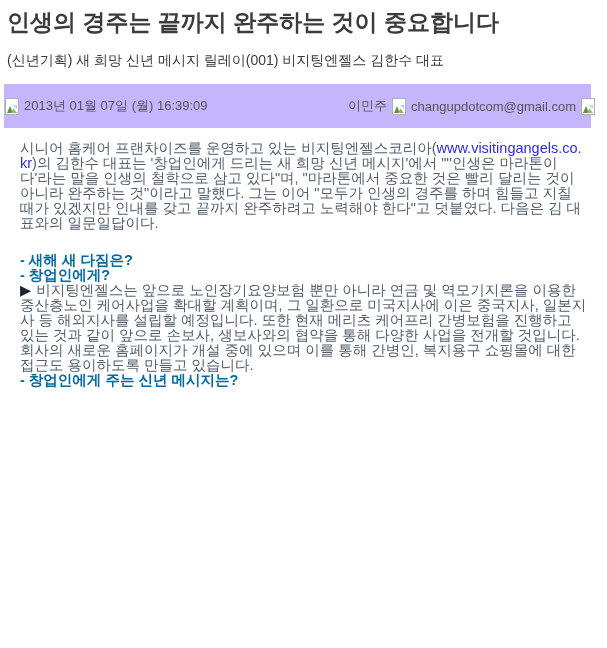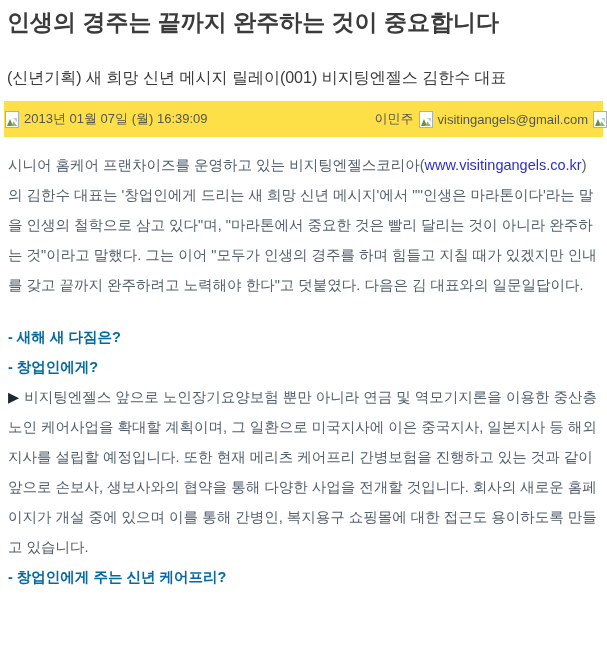--- a/index.html
+++ b/index.html
@@ -1,45 +1,45 @@
 <!DOCTYPE html>
 <html><head>
 <meta charset="utf-8">
 <style>
   html,body{margin:0;padding:0;}
   body{
     width:607px;height:648px;overflow:hidden;background:#ffffff;
     font-family:"Liberation Sans","DejaVu Sans",sans-serif;
   }
-  .container{padding:5px 4px 0 4px;}
+  .container{padding:5px 16px 0 4px;}
   .article-title{
     margin:2px 0 0 3px;
     font-size:23px;line-height:30px;font-weight:bold;color:#3b3b3b;
   }
   .subtitle{
-    margin:32px 0 0 3px;
-    font-size:16px;line-height:17px;color:#3a3a3a;
+    margin:15px 0 0 3px;
+    font-size:14px;line-height:17px;color:#3a3a3a;
   }
   .meta-bar{
-    margin-top:15px;height:36px;background:#fde047;
+    margin-top:15px;height:44px;background:#c4b5fd;
     display:flex;align-items:center;justify-content:space-between;
     padding-left:1px;font-size:13px;color:#555555;
   }
   .meta-left,.meta-right{display:flex;align-items:center;gap:5px;}
   .meta-right{padding-right:0;}
   .img-ph{
     width:14px;height:17px;background:#ffffff;border:1px solid #a9b0b6;
     display:inline-flex;align-items:flex-end;justify-content:flex-start;
     box-sizing:border-box;flex:0 0 auto;
   }
   .img-ph svg{display:block;margin:0 0 1px 1px;}
   .img-ph.edge{margin-right:-4px;}
   .article{
-    margin:13px 3px 0 4px;
-    font-size:14.5px;line-height:30px;color:#525e6c;
+    margin:13px 3px 0 16px;
+    font-size:14.5px;line-height:15px;color:#525e6c;
     word-break:break-all;
   }
   .article p{margin:0;}
   .spacer{height:21.5px;}
   .question{color:#0369a1;font-weight:bold;}
   .bullet{color:#1c2733;margin-right:5px;}
   .link{color:#2d2dd0;text-decoration:none;cursor:pointer;}
 </style>
 </head>
 <body>
@@ -63,39 +63,39 @@
     </div>
     <div class="meta-right">
       <span class="meta-text">이민주</span>
       <span class="img-ph">
         <svg width="10" height="8" viewBox="0 0 10 8">
           <polygon points="0,8 3,1 6,8" fill="#5f9440"></polygon>
           <polygon points="4,8 6.5,3.5 10,8" fill="#93b46a"></polygon>
           <polygon points="6,0 10,0 10,4" fill="#b9cfdd"></polygon>
         </svg>
       </span>
-      <span class="meta-text">visitingangels@gmail.com</span>
+      <span class="meta-text">changupdotcom@gmail.com</span>
       <span class="img-ph edge">
         <svg width="10" height="8" viewBox="0 0 10 8">
           <polygon points="0,8 3,1 6,8" fill="#5f9440"></polygon>
           <polygon points="4,8 6.5,3.5 10,8" fill="#93b46a"></polygon>
           <polygon points="6,0 10,0 10,4" fill="#b9cfdd"></polygon>
         </svg>
       </span>
     </div>
   </div>
 
   <div class="article">
 
     <p class="para"><span>시니어 홈케어 프랜차이즈를 운영하고 있는 비지팅엔젤스코리아(</span><a class="link">www.visitingangels.co.kr</a><span>)의 김한수 대표는 '창업인에게 드리는 새 희망 신년 메시지'에서 "''인생은 마라톤이다'라는 말을 인생의 철학으로 삼고 있다"며, "마라톤에서 중요한 것은 빨리 달리는 것이 아니라 완주하는 것"이라고 말했다. 그는 이어 "모두가 인생의 경주를 하며 힘들고 지칠 때가 있겠지만 인내를 갖고 끝까지 완주하려고 노력해야 한다"고 덧붙였다. 다음은 김 대표와의 일문일답이다.</span></p>
 
     <div class="spacer"></div>
 
     <p class="question">- 새해 새 다짐은?</p>
 
     <p class="question">- 창업인에게?</p>
-    <p class="answer"><span class="bullet">▶</span><span>비지팅엔젤스 앞으로 노인장기요양보험 뿐만 아니라 연금 및 역모기지론을 이용한 중산층노인 케어사업을 확대할 계획이며, 그 일환으로 미국지사에 이은 중국지사, 일본지사 등 해외지사를 설립할 예정입니다. 또한 현재 메리츠 케어프리 간병보험을 진행하고 있는 것과 같이 앞으로 손보사, 생보사와의 협약을 통해 다양한 사업을 전개할 것입니다. 회사의 새로운 홈페이지가 개설 중에 있으며 이를 통해 간병인, 복지용구 쇼핑몰에 대한 접근도 용이하도록 만들고 있습니다.</span></p>
+    <p class="answer"><span class="bullet">▶</span><span>비지팅엔젤스는 앞으로 노인장기요양보험 뿐만 아니라 연금 및 역모기지론을 이용한 중산층노인 케어사업을 확대할 계획이며, 그 일환으로 미국지사에 이은 중국지사, 일본지사 등 해외지사를 설립할 예정입니다. 또한 현재 메리츠 케어프리 간병보험을 진행하고 있는 것과 같이 앞으로 손보사, 생보사와의 협약을 통해 다양한 사업을 전개할 것입니다. 회사의 새로운 홈페이지가 개설 중에 있으며 이를 통해 간병인, 복지용구 쇼핑몰에 대한 접근도 용이하도록 만들고 있습니다.</span></p>
 
-    <p class="question">- 창업인에게 주는 신년 케어프리?</p>
+    <p class="question">- 창업인에게 주는 신년 메시지는?</p>
 
   </div>
 
 </div>
 
 </body></html>

